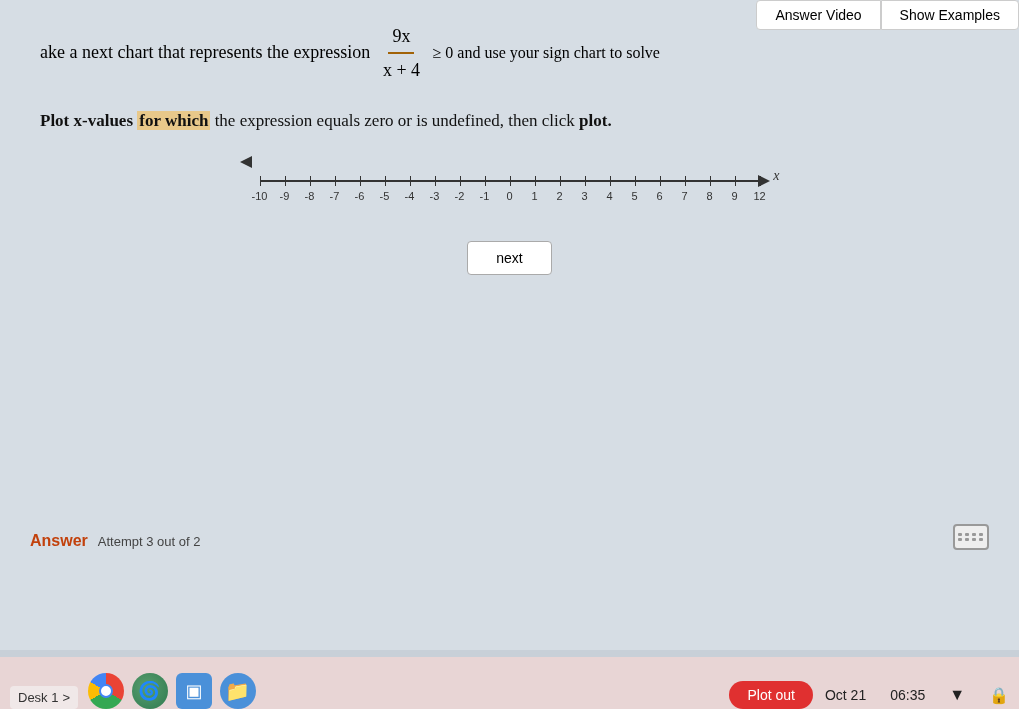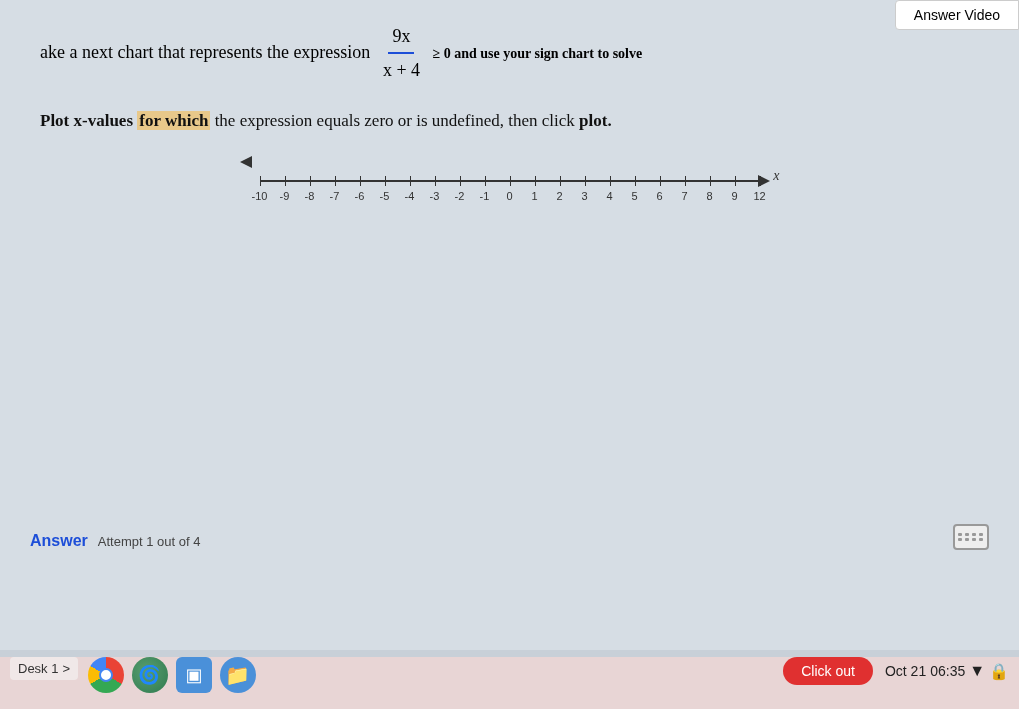--- a/index.html
+++ b/index.html
@@ -49,21 +49,21 @@
     .fraction {
       display: inline-flex;
       flex-direction: column;
       align-items: center;
       vertical-align: middle;
       margin: 0 4px;
       font-size: 18px;
     }
 
     .fraction .numerator {
-      border-bottom: 2px solid #1d4ed8;
+      border-bottom: 2px solid #a16207;
       padding: 0 4px;
       font-size: 18px;
       text-align: center;
     }
 
     .fraction .denominator {
       padding: 0 4px;
       font-size: 18px;
     }
 
@@ -178,21 +178,21 @@
       bottom: 100px;
       left: 30px;
       display: flex;
       align-items: center;
       gap: 10px;
     }
 
     .answer-label {
       font-size: 16px;
       font-weight: bold;
-      color: #1d4ed8;
+      color: #c2410c;
       font-family: Arial, sans-serif;
     }
 
     .attempt-text {
       font-size: 13px;
       color: #444;
       font-family: Arial, sans-serif;
     }
 
     .keyboard-icon {
@@ -224,21 +224,21 @@
 
     
     .taskbar {
       position: absolute;
       bottom: 0;
       left: 0;
       width: 100%;
       height: 52px;
       background: #e8d5d5;
       display: flex;
-      align-items: flex-start;
+      align-items: flex-end;
       padding: 0 10px;
       gap: 6px;
     }
 
     .taskbar-desk {
       display: flex;
       align-items: center;
       gap: 4px;
       font-size: 13px;
       font-family: Arial, sans-serif;
@@ -313,49 +313,49 @@
       cursor: pointer;
       font-family: Arial, sans-serif;
     }
 
     .date-time {
       font-size: 14px;
       font-family: Arial, sans-serif;
       color: #222;
       display: flex;
       align-items: center;
-      gap: 4px;
+      gap: 24px;
     }
 
     .wifi-icon {
       font-size: 16px;
     }
 
     .lock-icon {
       font-size: 16px;
     }
 
     .problem-text {
       font-size: 18px;
       line-height: 1.8;
     }
 
     .inequality-text {
-      font-size: 14px;
+      font-size: 16px;
       vertical-align: middle;
-      font-weight: bold;
     }
   </style>
 </head>
 <body>
 
 <div class="main-content">
 
   <div class="top-buttons">
     <button class="watch-video-btn">Answer Video</button>
+    <button class="show-examples-btn">Show Examples</button>
   </div>
 
   <div class="problem-text">
     <span>ake a next chart that represents the expression</span>
     <span class="fraction">
       <span class="numerator">9x</span>
       <span class="denominator">x + 4</span>
     </span>
     <span class="inequality-text">≥ 0 and use your sign chart to solve</span>
   </div>
@@ -414,24 +414,27 @@
           <div class="tick" style="left: 90%;"></div>
           <span class="tick-label" style="left: 90%;">8</span>
           <div class="tick" style="left: 95%;"></div>
           <span class="tick-label" style="left: 95%;">9</span>
           <div class="tick" style="left: 100%;"></div>
           <span class="tick-label" style="left: 100%;">12</span>
         </div>
     </div>
   </div>
 
+  <div style="text-align: center; margin-top: 10px;">
+    <button class="next-btn">next</button>
+  </div>
 
   <div class="answer-row">
     <span class="answer-label">Answer</span>
-    <span class="attempt-text">Attempt 1 out of 4</span>
+    <span class="attempt-text">Attempt 3 out of 2</span>
   </div>
 
   <div class="keyboard-icon">
     <div class="keyboard-icon-inner">
       <div class="key-dot"></div>
       <div class="key-dot"></div>
       <div class="key-dot"></div>
       <div class="key-dot"></div>
       <div class="key-dot"></div>
       <div class="key-dot"></div>
@@ -461,21 +464,21 @@
     <div class="app-icon blue-square-icon" style="border-radius:6px;">
       <span style="color:white; font-size:18px;">▣</span>
     </div>
 
     <div class="app-icon blue-folder-icon">
       <span style="color:white; font-size:20px;">📁</span>
     </div>
   </div>
 
   <div class="taskbar-right">
-    <button class="sign-out-btn">Click out</button>
+    <button class="sign-out-btn">Plot out</button>
     <div class="date-time">
       <span>Oct 21</span>
       <span>06:35</span>
       <span class="wifi-icon">▼</span>
       <span class="lock-icon">🔒</span>
     </div>
   </div>
 </div>
 
 </body></html>

